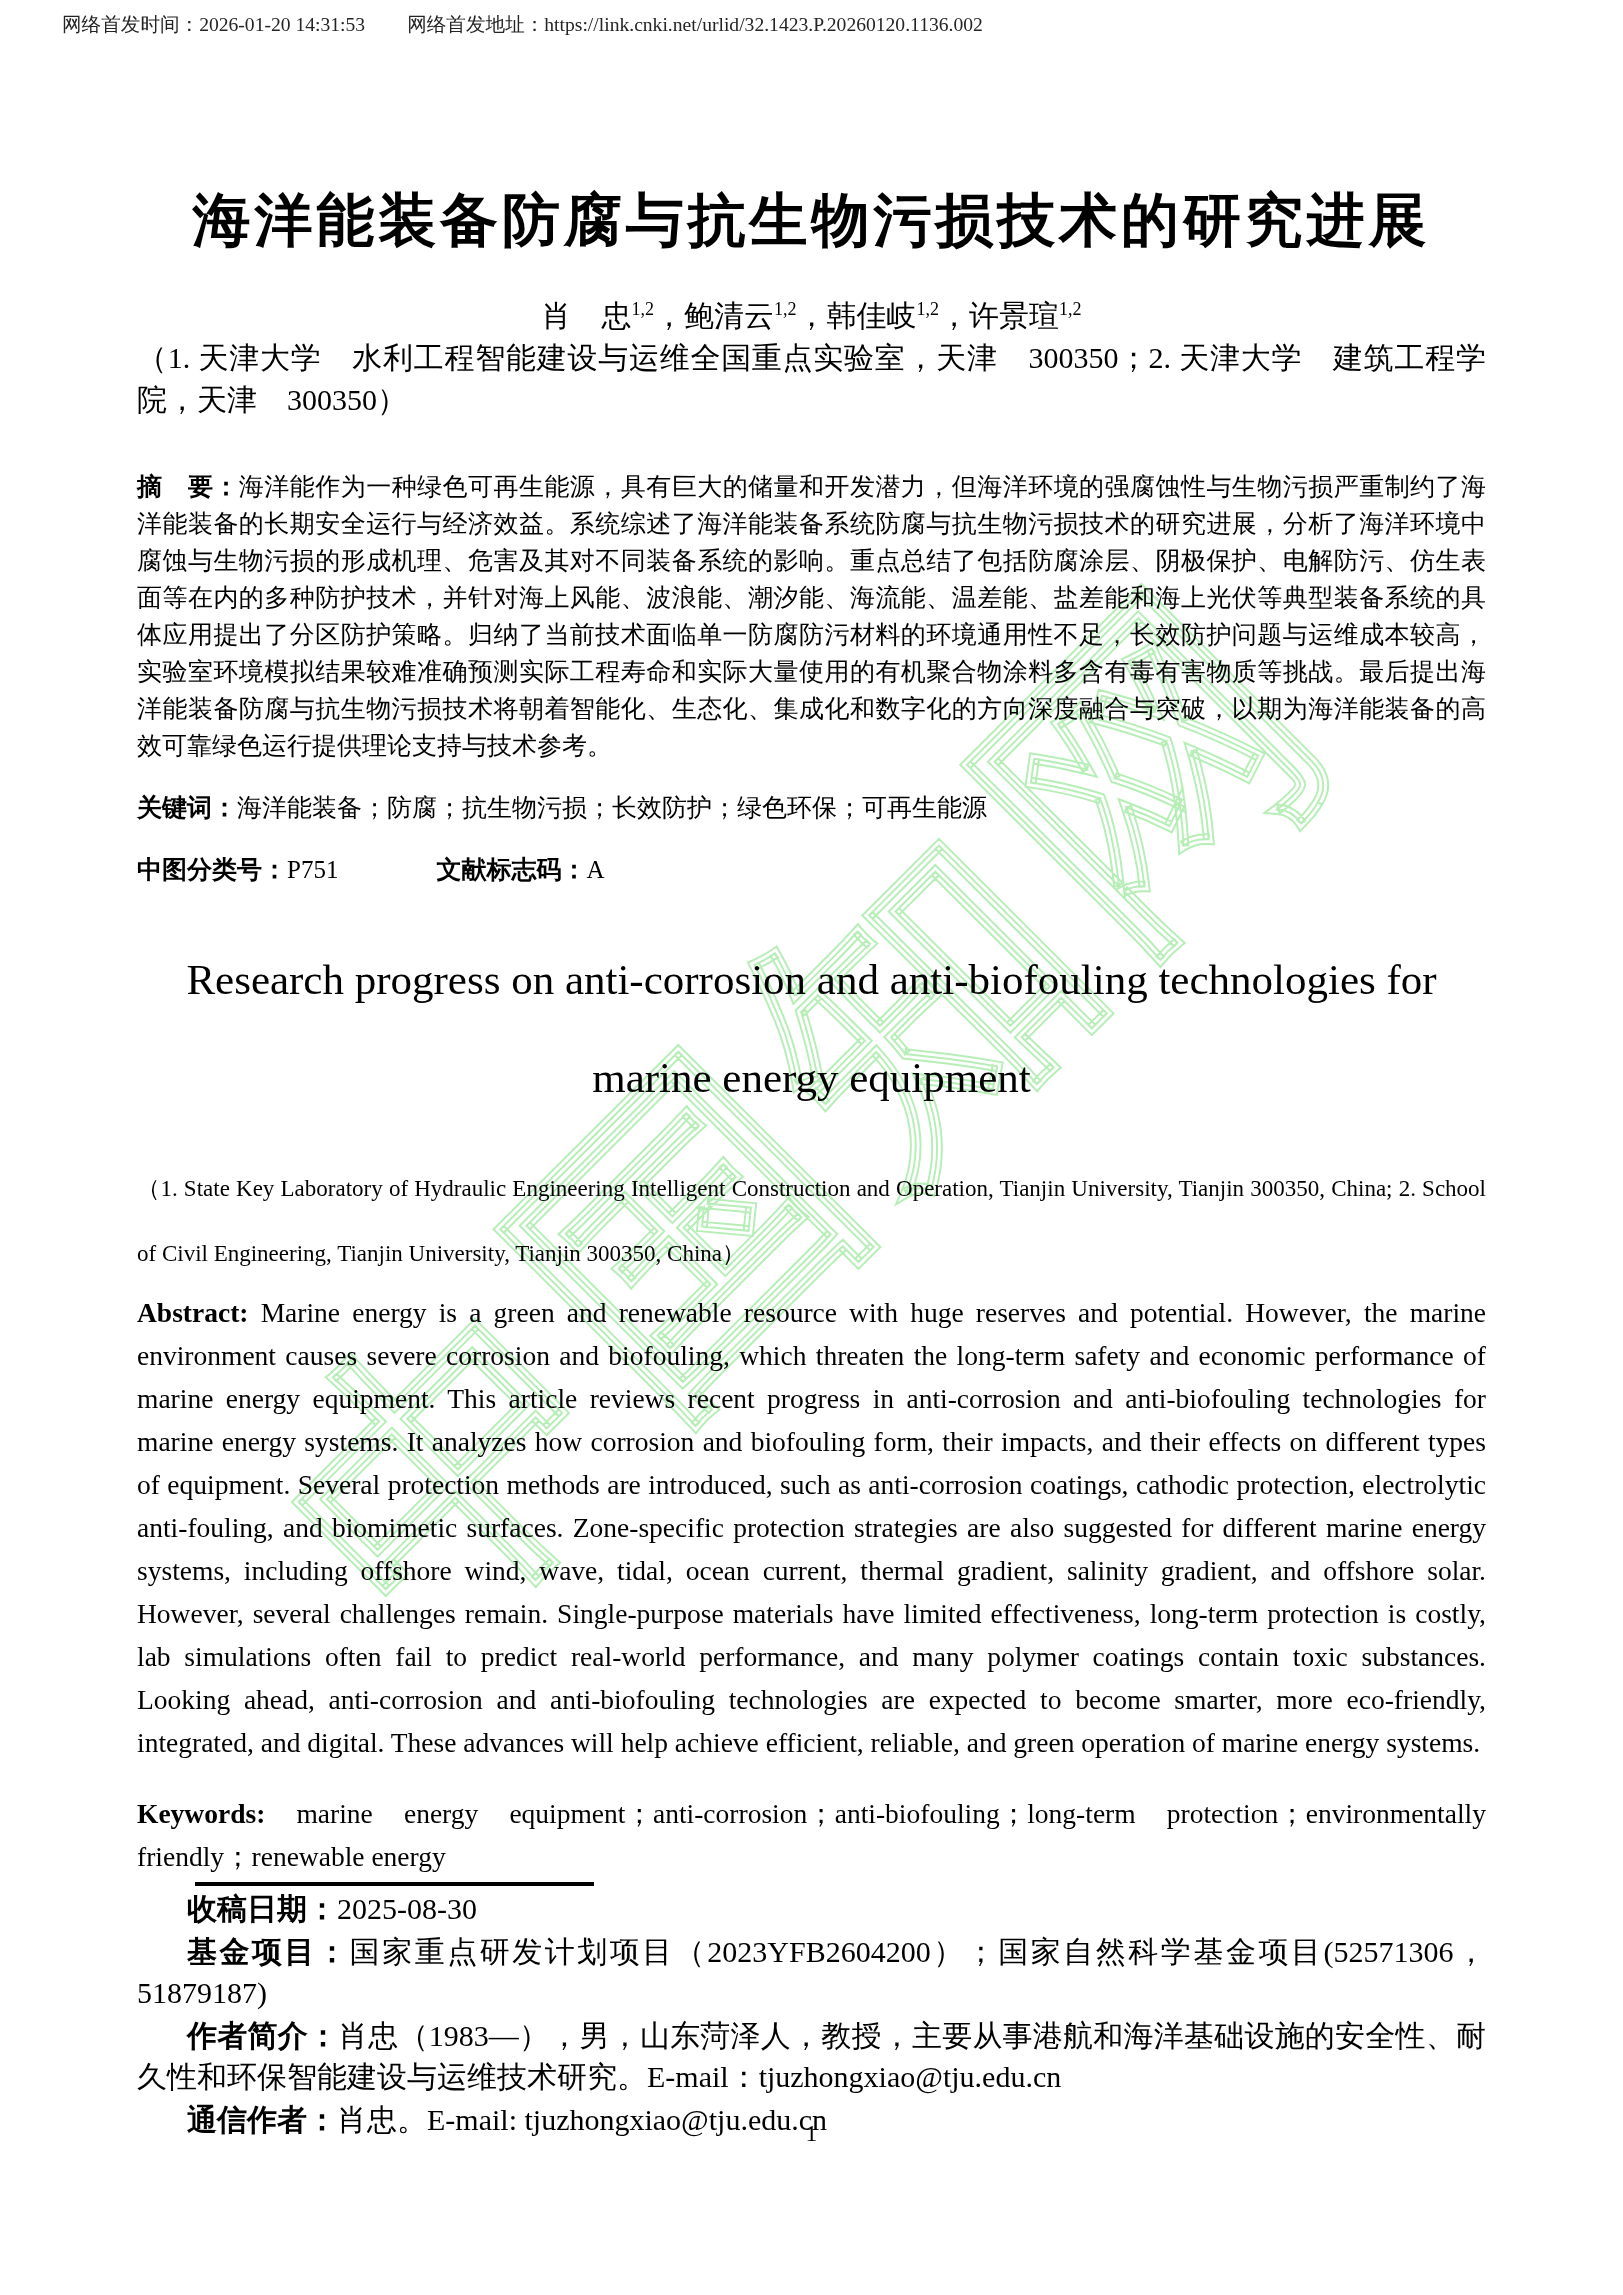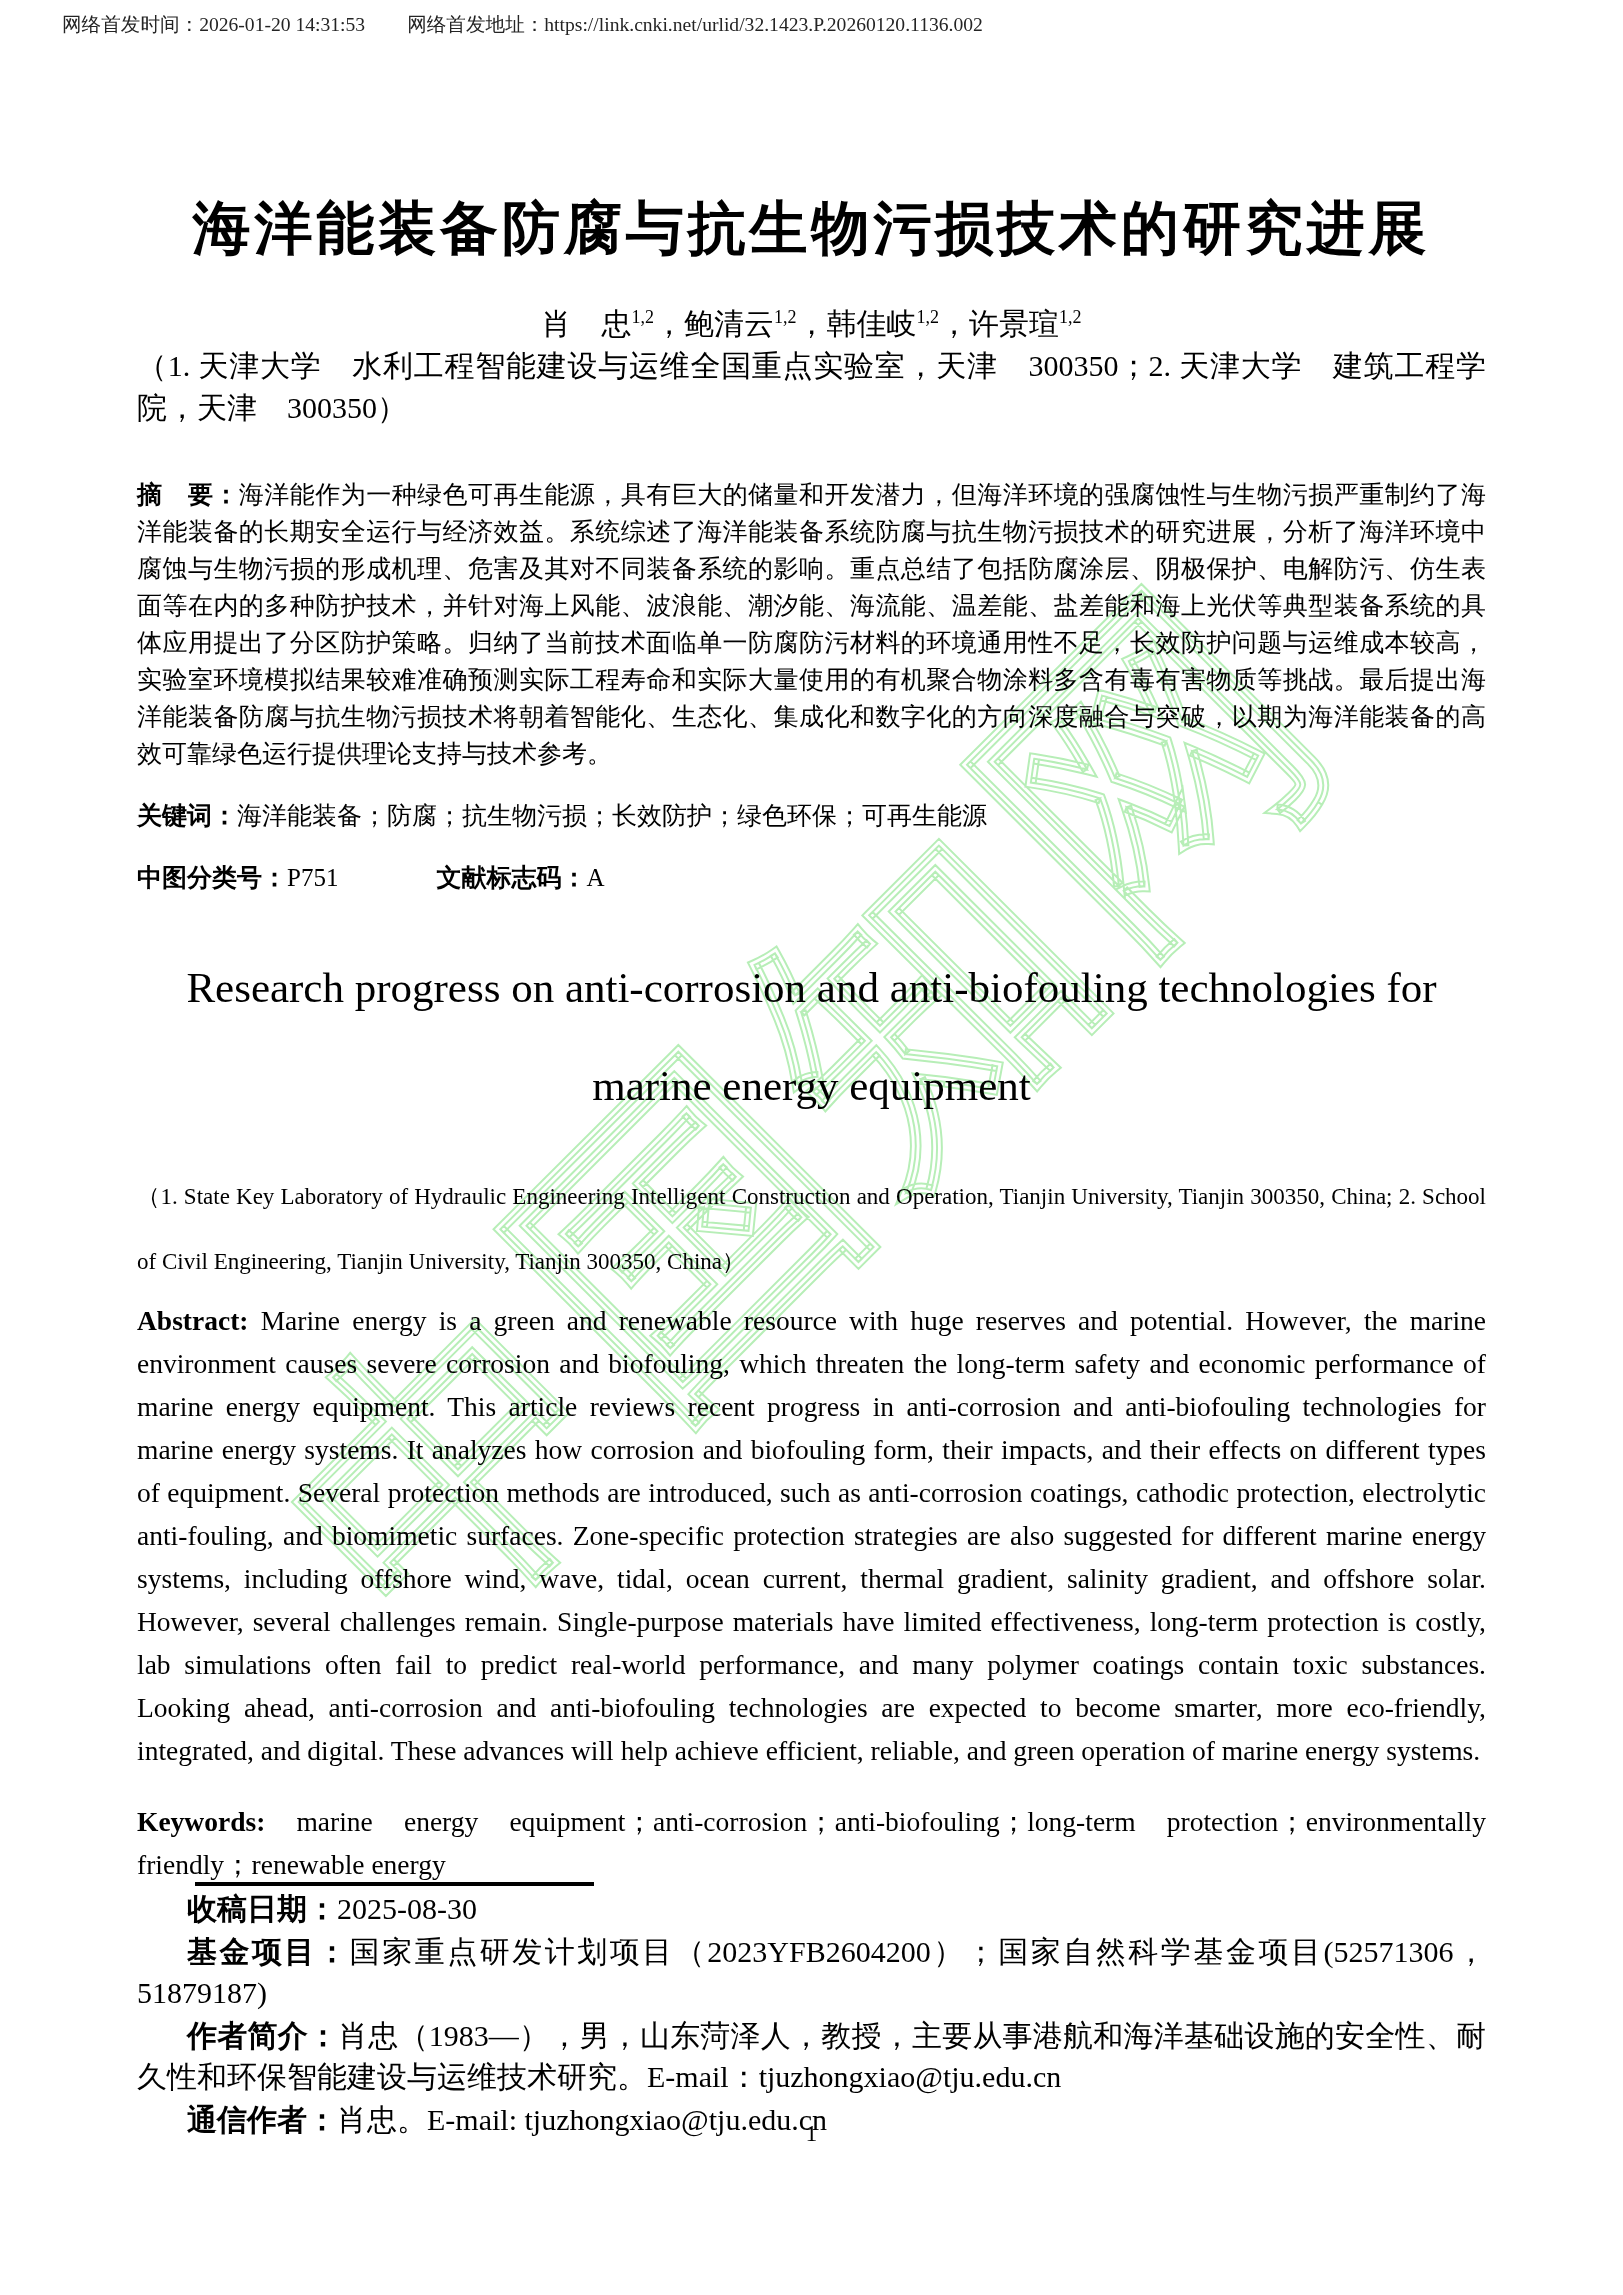--- a/index.html
+++ b/index.html
@@ -17,21 +17,21 @@
     color:transparent; -webkit-text-stroke:2px #b7eeb7;
     z-index:0; pointer-events:none;
   }
   
   .net-header{
     position:absolute; left:50px; top:10.5px; z-index:2;
     font-size:19.6px; color:#242424; white-space:nowrap;margin-left:12px;
   }
   .net-header .seg2{margin-left:42px;}
   
-  .content{position:absolute; left:137px; top:8px; width:1349px; z-index:1;}
+  .content{position:absolute; left:137px; top:0; width:1349px; z-index:1;}
 
   .title-cn{
     margin:185px 0 0 0; text-align:center;
     font-size:58px; line-height:72px; font-weight:bold; letter-spacing:3.9px;
   }
   .authors-cn{
     margin-top:38px; text-align:center; font-size:30px; line-height:42px;
   }
   sup{font-size:60%; vertical-align:super; line-height:0;}
   .affil-cn{

